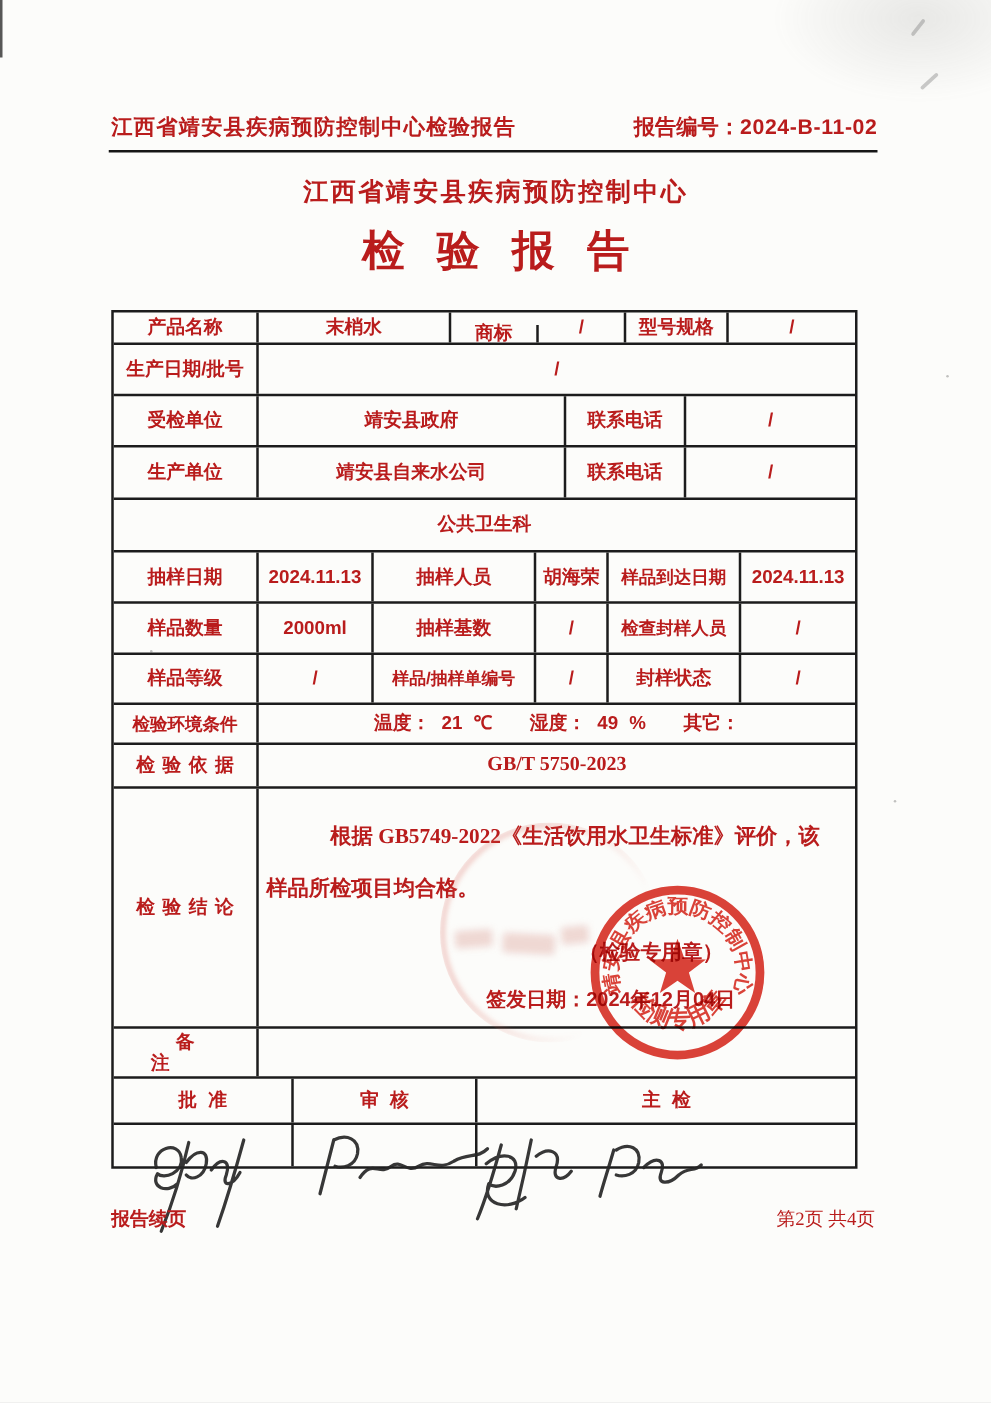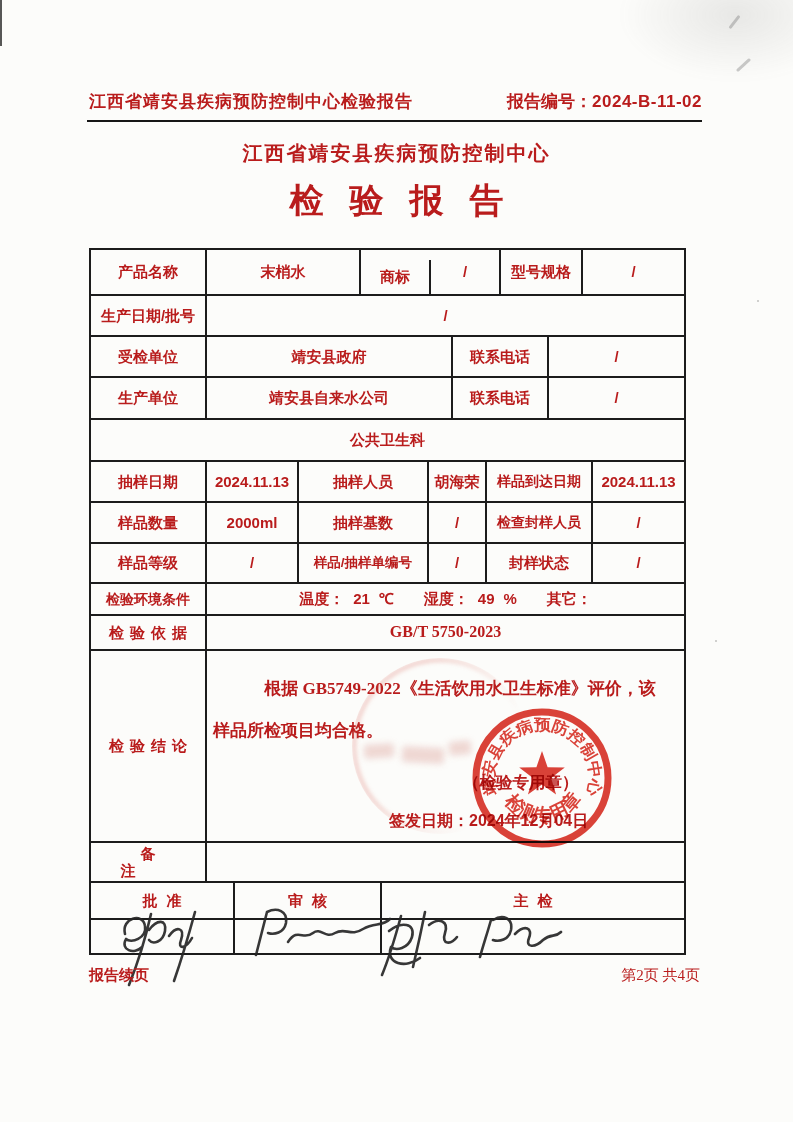--- a/index.html
+++ b/index.html
@@ -79,21 +79,21 @@
   <div class="hdr">
     <span class="hdr-left">江西省靖安县疾病预防控制中心检验报告</span>
     <span class="hdr-right"><span>报告编号：</span><span class="num">2024-B-11-02</span></span>
   </div>
   <div class="rule"></div>
   <div class="org">江西省靖安县疾病预防控制中心</div>
   <div class="title">检验报告</div>
 
   <div class="tbl">
 
-    <div class="row" style="height:46px;">
+    <div class="row" style="height:26px;">
       <div class="c" style="width:116px;">产品名称</div>
       <div class="c" style="width:154px;">末梢水</div>
       <div class="c" style="width:70px;margin-top:10px;">商标</div>
       <div class="c" style="width:70px;">/</div>
       <div class="c" style="width:82px;">型号规格</div>
       <div class="c grow">/</div>
     </div>
 
     <div class="row" style="height:41px;">
       <div class="c" style="width:116px;">生产日期/批号</div>

